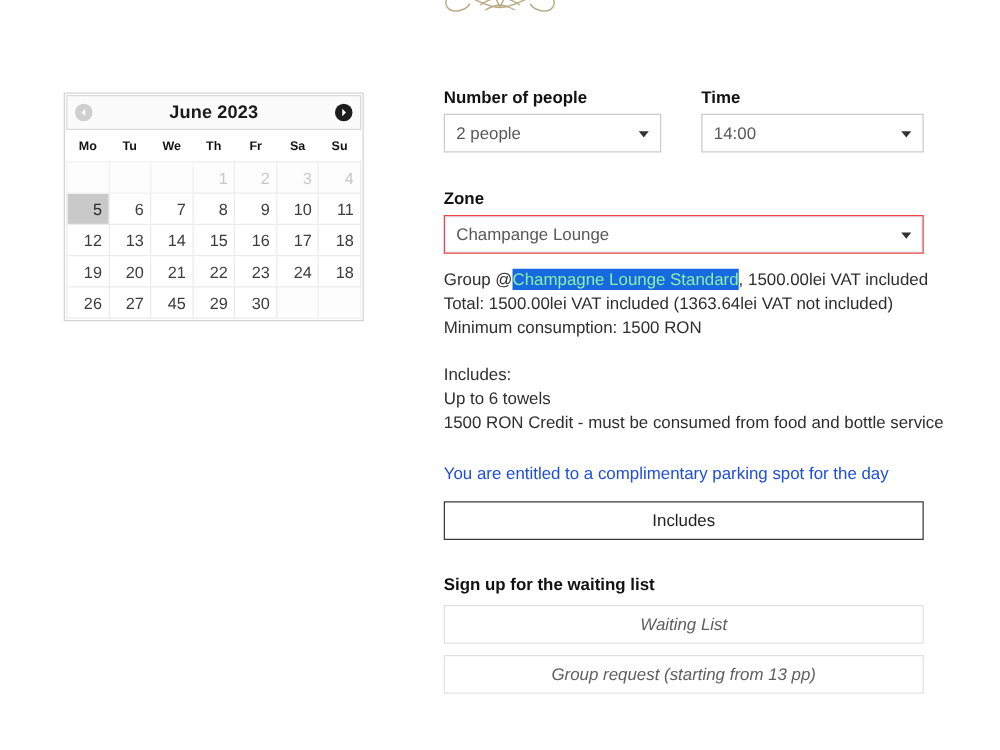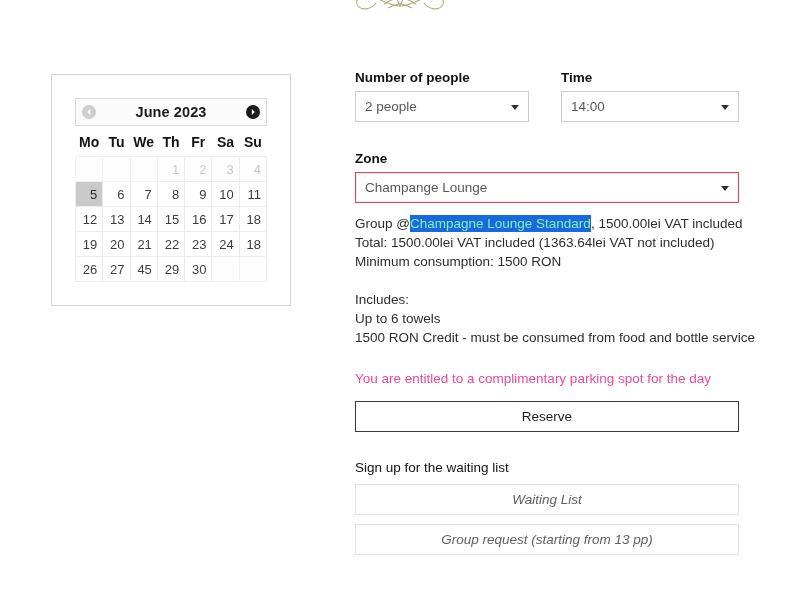--- a/index.html
+++ b/index.html
@@ -42,21 +42,21 @@
   }
 
   
   .calendar {
     position: absolute;
     left: 51px;
     top: 74px;
     width: 240px;
     background: #ffffff;
     border: 1px solid #d4d4d4;
-    padding: 23px;
+    padding: 1px;
   }
   .cal-header {
     display: flex;
     align-items: center;
     justify-content: space-between;
     height: 28px;
     border: 1px solid #d9d9d9;
     background: #fbfbfb;
     padding: 0 6px;
   }
@@ -81,21 +81,21 @@
   .cal-nav svg { display: block; }
   .cal-nav.prev { background: #cfcfcf; }
   .cal-nav.next { background: #1d1d1d; }
 
   table.cal-grid {
     width: 100%;
     border-collapse: collapse;
     margin-top: 4px;
   }
   table.cal-grid th {
-    font-size: 14px;
+    font-size: 10px;
     font-weight: bold;
     color: #131313;
     text-align: center;
     padding: 4px 0 6px 0;
   }
   table.cal-grid td {
     width: 14.28%;
     height: 25px;
     text-align: right;
     vertical-align: middle;
@@ -210,27 +210,27 @@
   }
   .btn.secondary {
     border: 1px solid #e2e2e2;
     color: #606060;
     margin-top: 9px;
     font-style: italic;
   }
 
   .section-title {
     font-size: 13.5px;
-    font-weight: normal;
+    font-weight: bold;
     color: #121212;
     margin-top: 28px;
   }
   .parking-note {
     font-size: 13.5px;
-    color: #ec4899;
+    color: #1d4ed8;
     margin-top: 22px;
     line-height: 19px;
   }
 </style>
 </head>
 <body>
 
 <div id="page">
 
   <div class="ornament-wrap">
@@ -358,21 +358,21 @@
       <div class="line">Total: 1500.00lei VAT included (1363.64lei VAT not included)</div>
       <div class="line">Minimum consumption: 1500 RON</div>
       <div class="spacer-line"></div>
       <div class="line">Includes:</div>
       <div class="line">Up to 6 towels</div>
       <div class="line">1500 RON Credit - must be consumed from food and bottle service</div>
     </div>
 
     <div class="parking-note">You are entitled to a complimentary parking spot for the day</div>
 
-    <div class="btn primary">Reserve</div>
+    <div class="btn primary">Includes</div>
 
     <div class="section-title">Sign up for the waiting list</div>
 
     <div class="btn secondary">Waiting List</div>
     <div class="btn secondary">Group request (starting from 13 pp)</div>
 
   </div>
 </div>
 
 </body></html>

